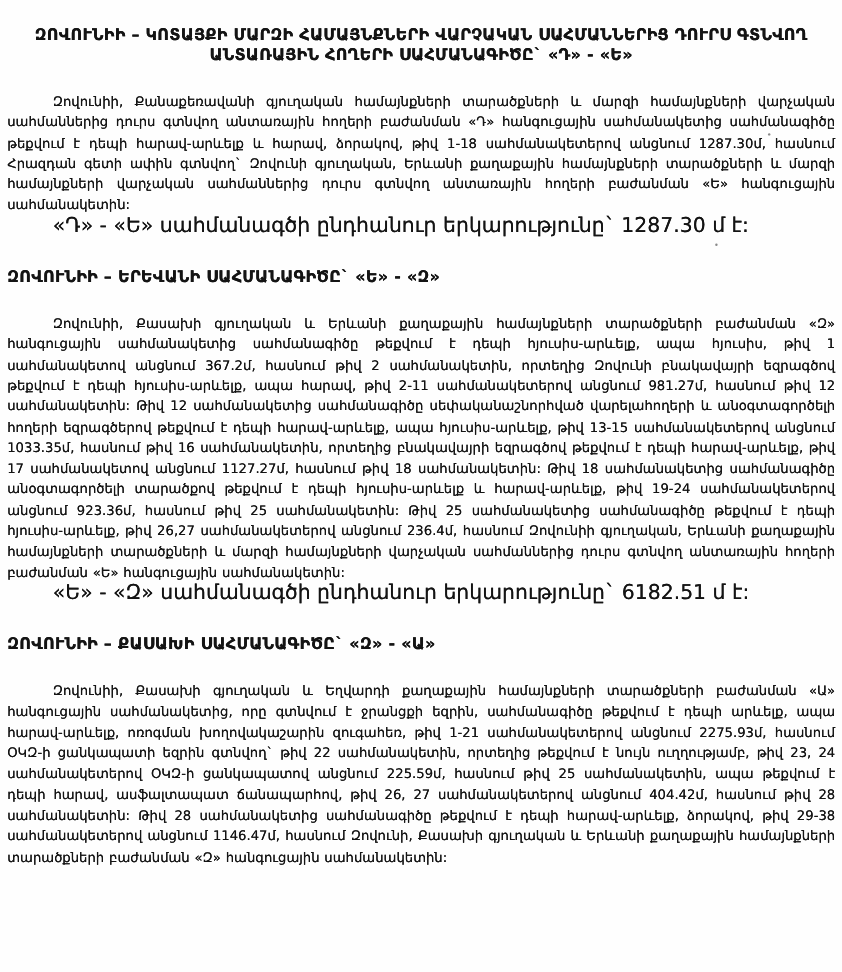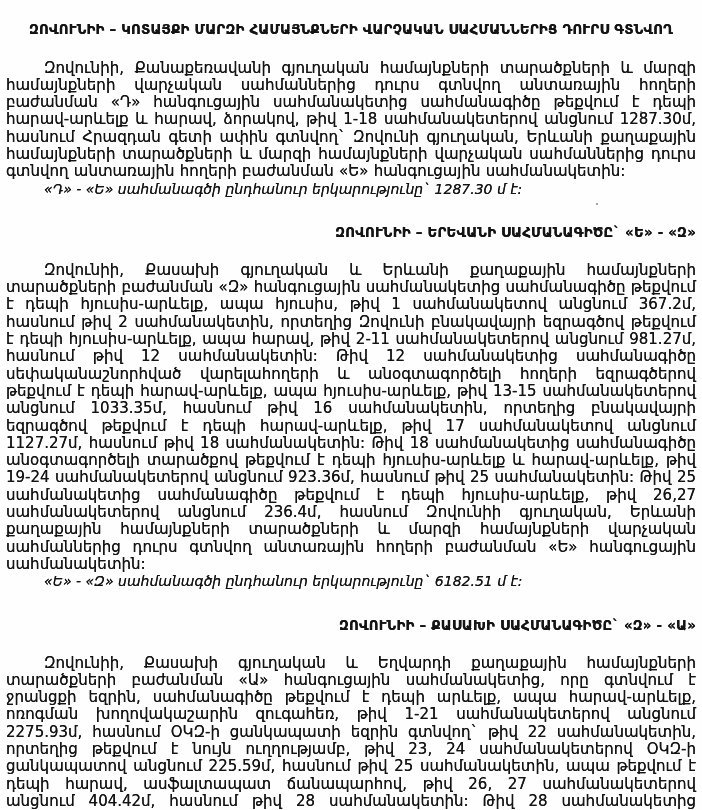--- a/index.html
+++ b/index.html
@@ -22,59 +22,59 @@
   .title {
     text-align: center;
     font-weight: bold;
     font-size: 13.4px;
     line-height: 16.5px;
     margin: 2px 0 0 0;
     letter-spacing: 0.2px;
   }
   .title span { display: block; }
   .heading {
-    text-align: right;
+    text-align: left;
     font-weight: bold;
     font-size: 13.4px;
     line-height: 16px;
     margin: 27px 0 0 0;
     letter-spacing: 0.2px;
   }
   .body {
     text-align: justify;
-    font-size: 15px;
+    font-size: 11px;
     line-height: 17.3px;
     margin: 21px 0 0 0;
     text-indent: 38px;
     word-spacing: 0.5px;
   }
   .total {
-    font-size: 14px;
+    font-size: 17px;
     line-height: 17.3px;
     margin: 0;
     text-indent: 38px;
-    font-style: italic;
   }
   .speck {
     position: absolute;
     background: #555;
     border-radius: 50%;
     opacity: 0.7;
   }
   .speck.s1 { left: 541px; top: 30px;  width: 2px; height: 2px; }
   .speck.s2 { left: 640px; top: 111px; width: 2px; height: 2px; }
   .speck.s3 { left: 596px; top: 203px; width: 2px; height: 2px; }
 </style>
 </head>
 <body>
 
 <div class="page">
 
   <div class="title">
     <span>ԶՈՎՈՒՆԻԻ – ԿՈՏԱՅՔԻ ՄԱՐԶԻ ՀԱՄԱՅՆՔՆԵՐԻ ՎԱՐՉԱԿԱՆ ՍԱՀՄԱՆՆԵՐԻՑ ԴՈՒՐՍ ԳՏՆՎՈՂ</span>
+    <span>ԱՆՏԱՌԱՅԻՆ ՀՈՂԵՐԻ ՍԱՀՄԱՆԱԳԻԾԸ` «Դ» - «Ե»</span>
   </div>
 
   <p class="body">Զովունիի, Քանաքեռավանի գյուղական համայնքների տարածքների և մարզի համայնքների վարչական սահմաններից դուրս գտնվող անտառային հողերի բաժանման «Դ» հանգուցային սահմանակետից սահմանագիծը թեքվում է դեպի հարավ-արևելք և հարավ, ձորակով, թիվ 1-18 սահմանակետերով անցնում 1287.30մ, հասնում Հրազդան գետի ափին գտնվող` Զովունի գյուղական, Երևանի քաղաքային համայնքների տարածքների և մարզի համայնքների վարչական սահմաններից դուրս գտնվող անտառային հողերի բաժանման «Ե» հանգուցային սահմանակետին:</p>
   <p class="total">«Դ» - «Ե» սահմանագծի ընդհանուր երկարությունը` 1287.30 մ է:</p>
 
   <h2 class="heading">ԶՈՎՈՒՆԻԻ – ԵՐԵՎԱՆԻ ՍԱՀՄԱՆԱԳԻԾԸ` «Ե» - «Զ»</h2>
   <p class="body">Զովունիի, Քասախի գյուղական և Երևանի քաղաքային համայնքների տարածքների բաժանման «Զ» հանգուցային սահմանակետից սահմանագիծը թեքվում է դեպի հյուսիս-արևելք, ապա հյուսիս, թիվ 1 սահմանակետով անցնում 367.2մ, հասնում թիվ 2 սահմանակետին, որտեղից Զովունի բնակավայրի եզրագծով թեքվում է դեպի հյուսիս-արևելք, ապա հարավ, թիվ 2-11 սահմանակետերով անցնում 981.27մ, հասնում թիվ 12 սահմանակետին: Թիվ 12 սահմանակետից սահմանագիծը սեփականաշնորհված վարելահողերի և անօգտագործելի հողերի եզրագծերով թեքվում է դեպի հարավ-արևելք, ապա հյուսիս-արևելք, թիվ 13-15 սահմանակետերով անցնում 1033.35մ, հասնում թիվ 16 սահմանակետին, որտեղից բնակավայրի եզրագծով թեքվում է դեպի հարավ-արևելք, թիվ 17 սահմանակետով անցնում 1127.27մ, հասնում թիվ 18 սահմանակետին: Թիվ 18 սահմանակետից սահմանագիծը անօգտագործելի տարածքով թեքվում է դեպի հյուսիս-արևելք և հարավ-արևելք, թիվ 19-24 սահմանակետերով անցնում 923.36մ, հասնում թիվ 25 սահմանակետին: Թիվ 25 սահմանակետից սահմանագիծը թեքվում է դեպի հյուսիս-արևելք, թիվ 26,27 սահմանակետերով անցնում 236.4մ, հասնում Զովունիի գյուղական, Երևանի քաղաքային համայնքների տարածքների և մարզի համայնքների վարչական սահմաններից դուրս գտնվող անտառային հողերի բաժանման «Ե» հանգուցային սահմանակետին:</p>
   <p class="total">«Ե» - «Զ» սահմանագծի ընդհանուր երկարությունը` 6182.51 մ է:</p>
 
   <h2 class="heading">ԶՈՎՈՒՆԻԻ – ՔԱՍԱԽԻ ՍԱՀՄԱՆԱԳԻԾԸ` «Զ» - «Ա»</h2>

